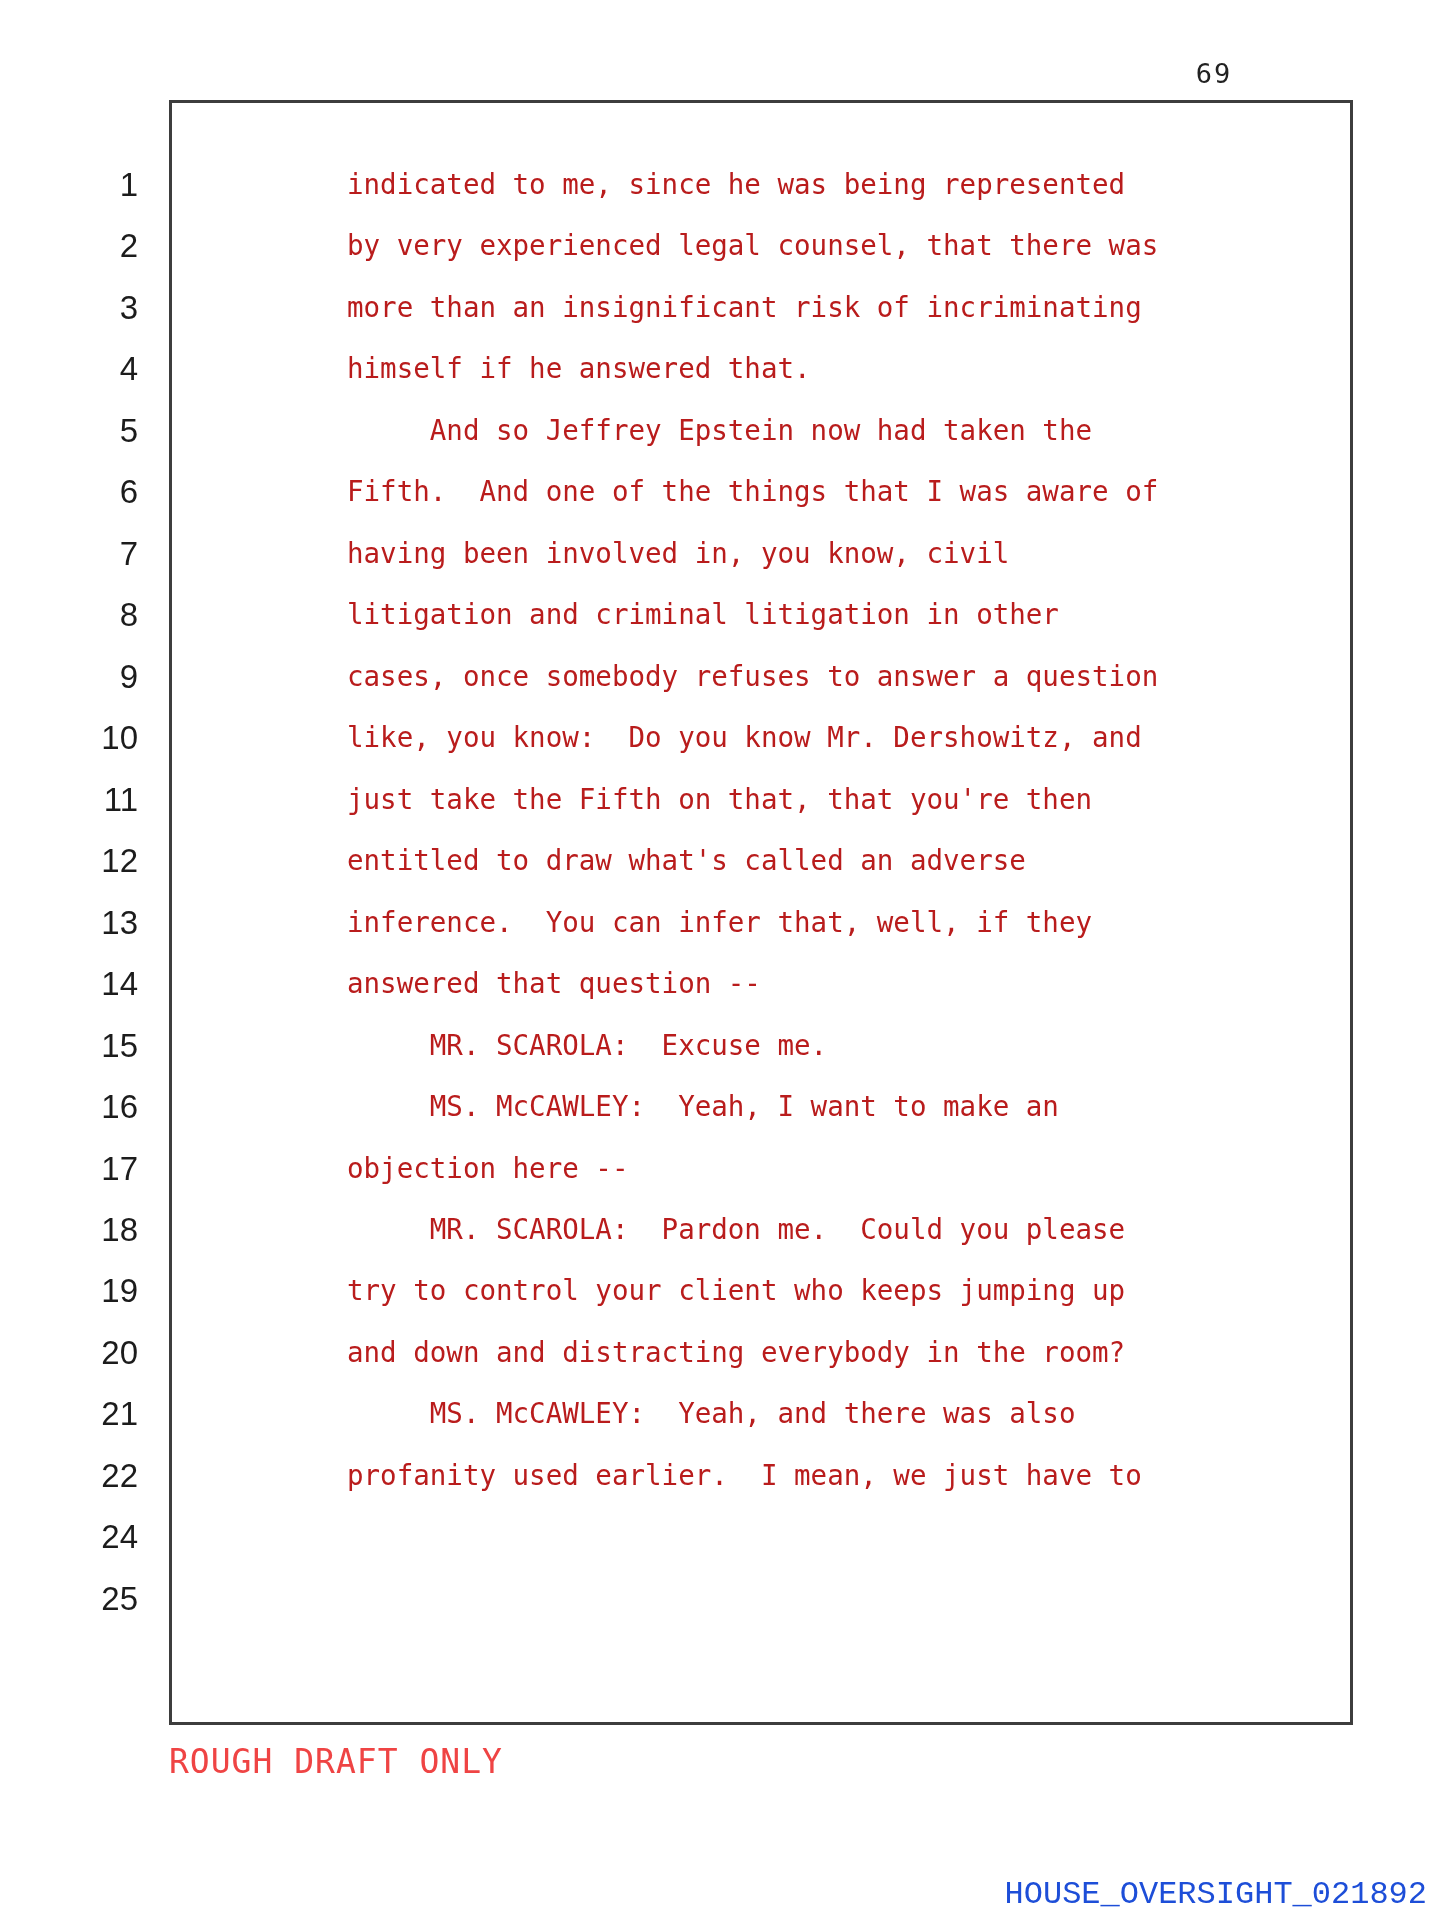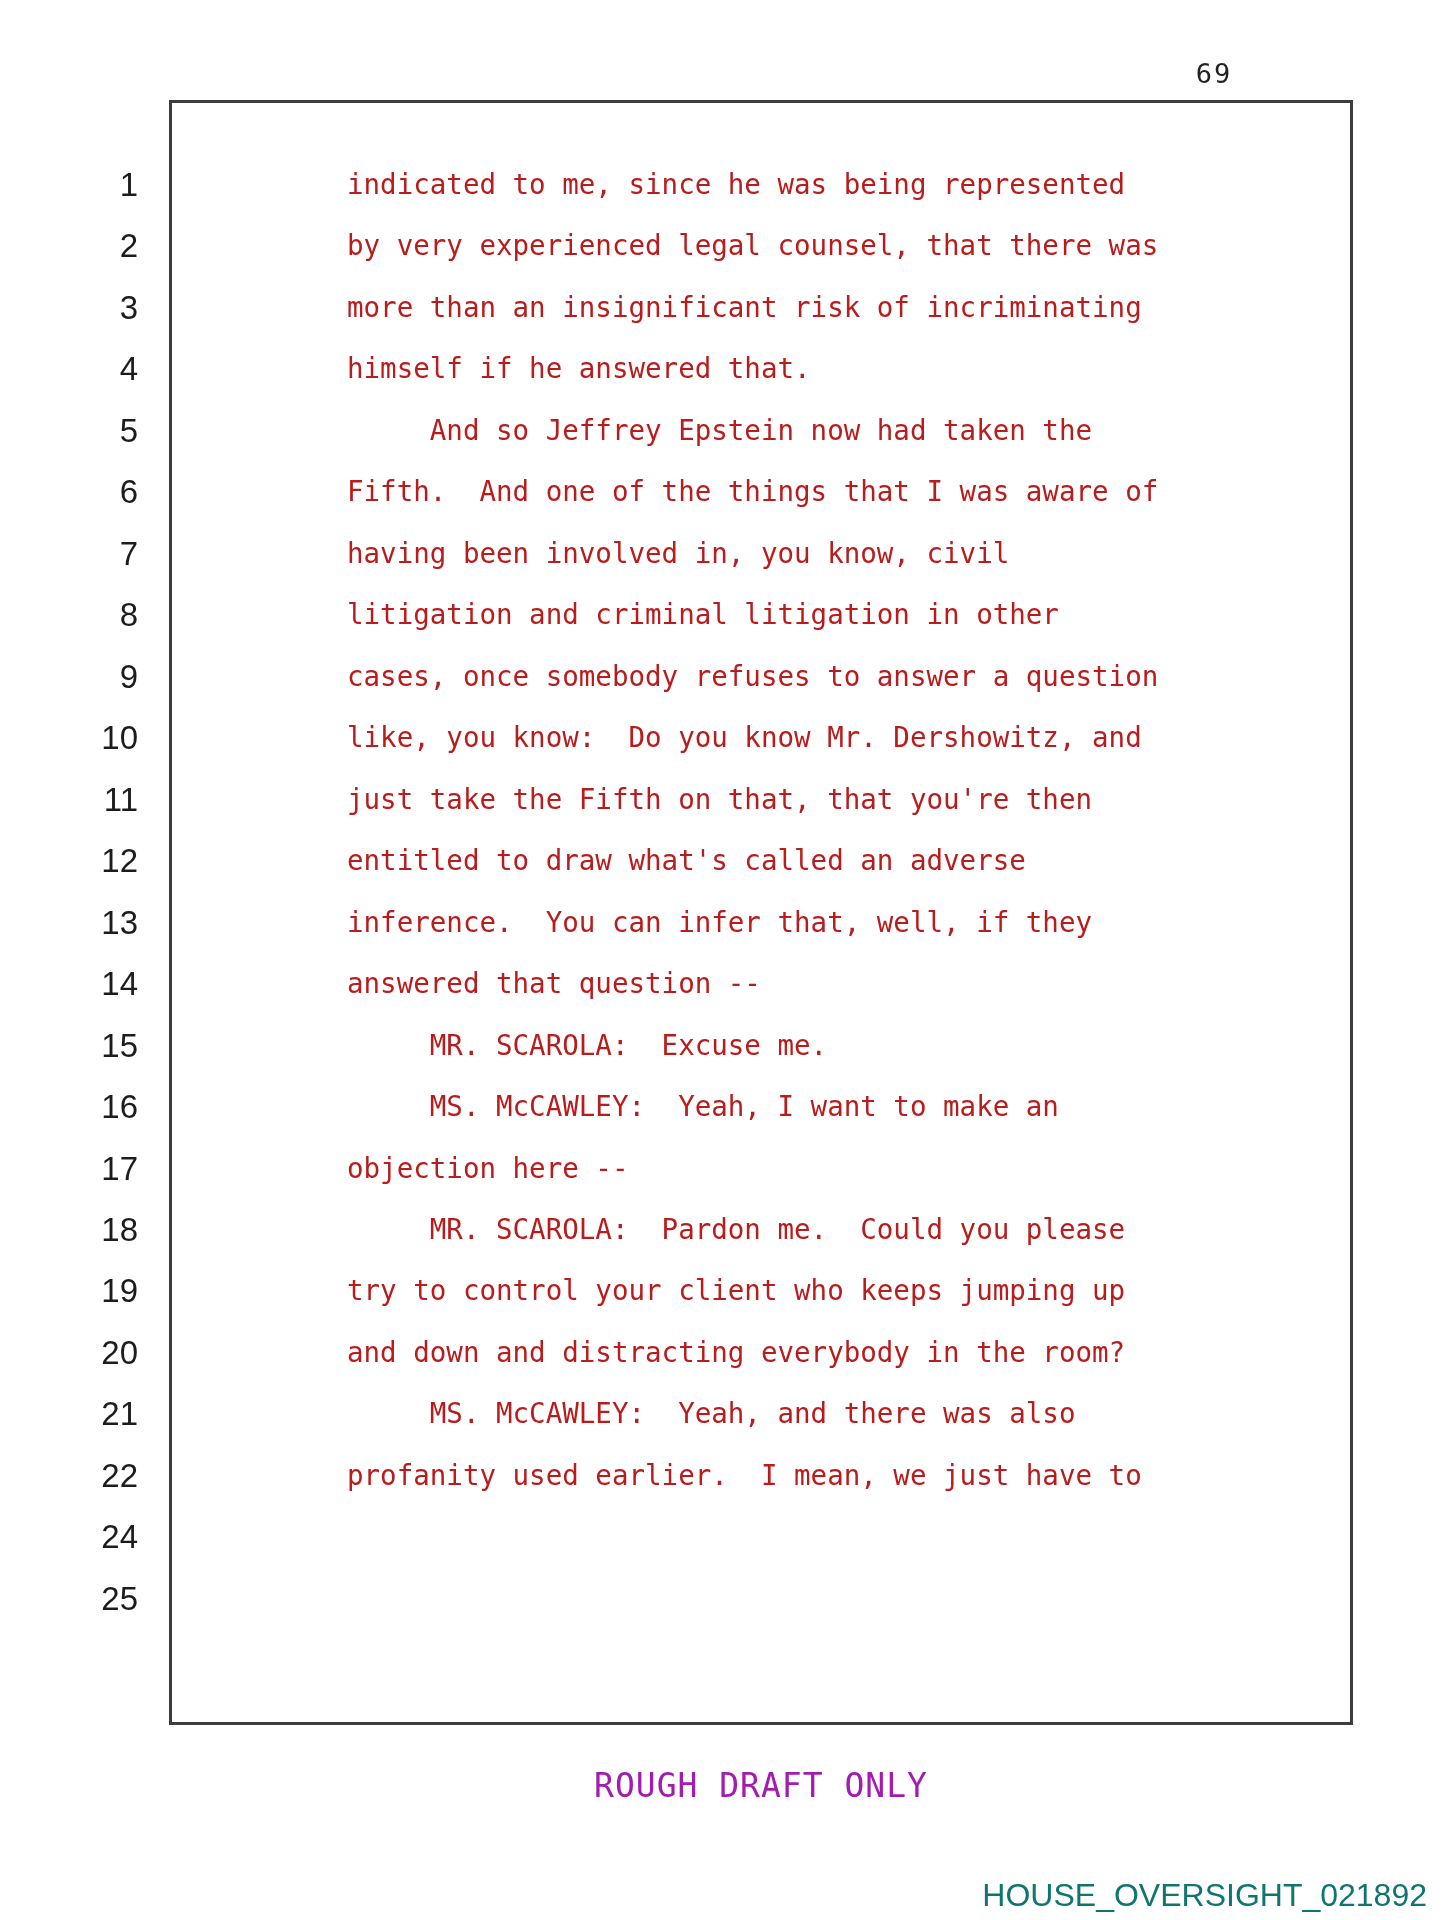--- a/index.html
+++ b/index.html
@@ -70,36 +70,35 @@
     font-size: 27.5px;
     line-height: 61.47px;
     color: #b91c1c;
   }
 
   .rough-draft {
     position: absolute;
     left: 169px;
     top: 1742px;
     width: 1184px;
-    text-align: center;
+    text-align: left;
     font-size: 33px;
     line-height: 40px;
     letter-spacing: 1px;
-    color: #a21caf;
-    margin-top: 24px;
+    color: #ef4444;
   }
 
   .bates-stamp {
     position: absolute;
     right: 26px;
     top: 1876px;
-    font-family: Liberation Sans, sans-serif;
+    font-family: Liberation Mono, monospace;
     font-size: 32px;
     line-height: 38px;
-    color: #0f766e;
+    color: #1d4ed8;
   }
 </style>
 </head>
 <body>
 
 <div class="page-number">69</div>
 
 <div class="transcript-box"></div>
 
 <div class="rows">

